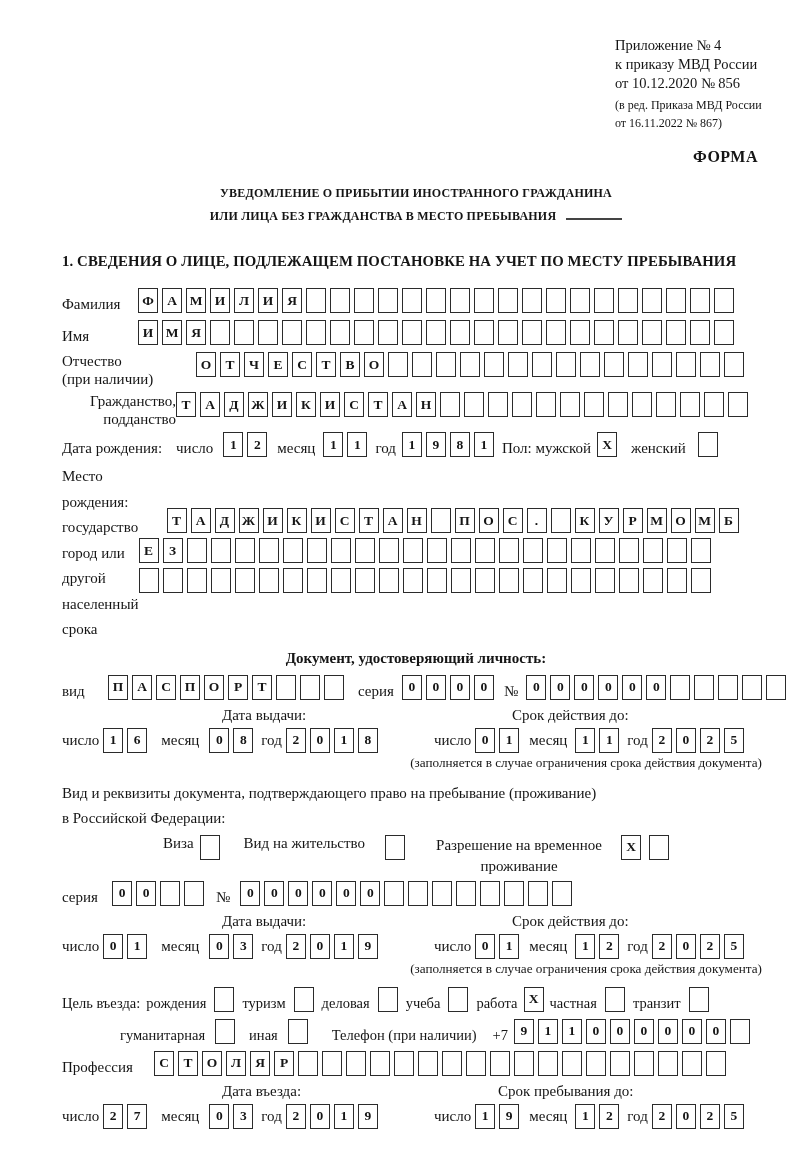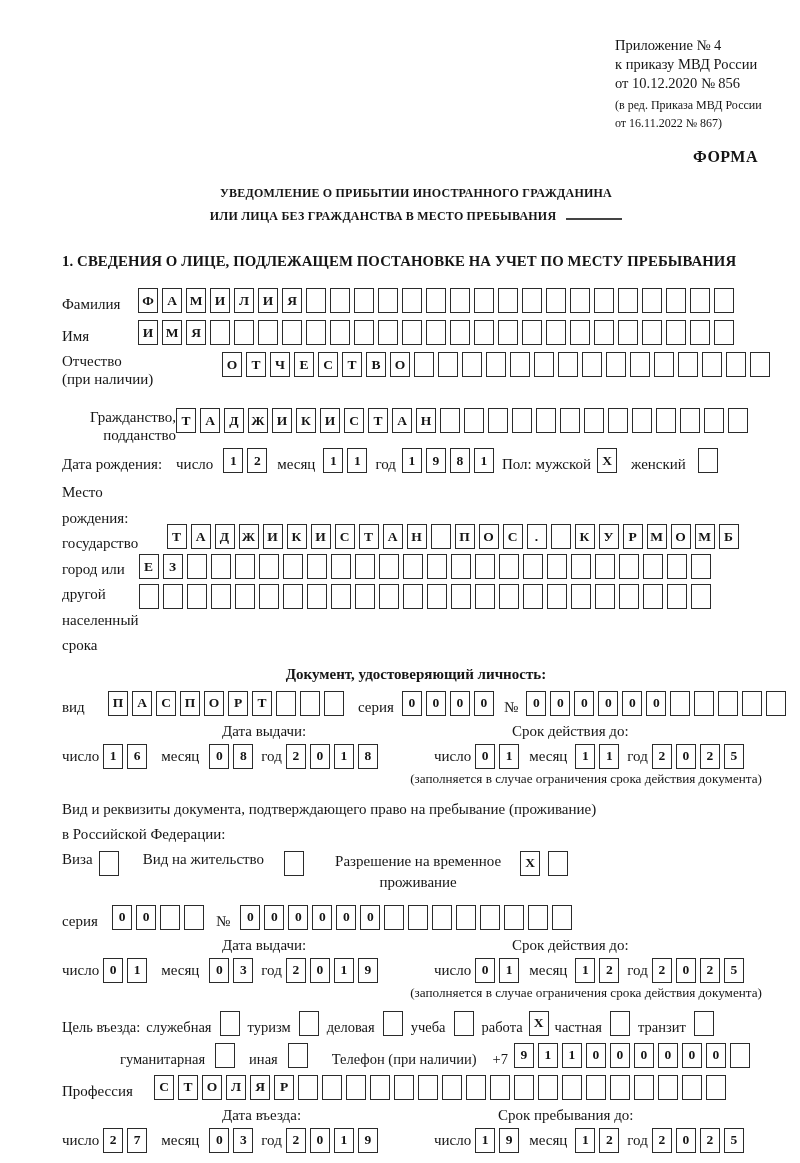--- a/index.html
+++ b/index.html
@@ -40,21 +40,21 @@
   
   .daterow { display:flex; margin-bottom:2px; font-size:15px; }
   .datecol { display:flex; flex-direction:column; }
   .datecol.left { width:372px; }
   .datehead { margin-bottom:4px; }
   .dateline { display:flex; align-items:center; }
   .note { font-size:13.2px; text-align:right; padding-right:8px; margin:2px 0 10px 0; }
 
   .intro { font-size:15px; line-height:25px; margin-bottom:4px; }
 
-  .optrow { display:flex; align-items:flex-start; margin-bottom:12px; font-size:15px; }
+  .optrow { display:flex; align-items:flex-start; margin-bottom:4px; font-size:15px;justify-content:center; }
   .optcenter { text-align:center; line-height:21px; }
   .w188 { width:188px; } .w178 { width:178px; }
 </style>
 </head>
 <body>
 
 <div class="page">
 
   <div class="hdr-block">
     <div>
@@ -131,21 +131,21 @@
         <span class="cell"></span>
         <span class="cell"></span>
         <span class="cell"></span>
         <span class="cell"></span>
         <span class="cell"></span>
         <span class="cell"></span>
         <span class="cell"></span>
       </span>
   </div>
 
-  <div class="row row-top" style="margin-bottom:20px;justify-content:space-between;">
+  <div class="row row-top" style="margin-bottom:4px;">
     <span class="lbl-lines w134">
         <div>Отчество</div>
         <div>(при наличии)</div>
       </span>
     <span class="cells">
         <span class="cell">О</span>
         <span class="cell">Т</span>
         <span class="cell">Ч</span>
         <span class="cell">Е</span>
         <span class="cell">С</span>
@@ -501,21 +501,21 @@
             <span class="cell">2</span>
             <span class="cell">5</span>
           </span>
       </div>
     </div>
   </div>
   <div class="note">(заполняется в случае ограничения срока действия документа)</div>
 
   <div class="row" style="font-size:14.5px;">
     <span class="lbl">Цель въезда:</span>
-    <span class="lbl ml6">служебная</span>
+    <span class="lbl ml6">рождения</span>
     <span class="cells ml8">
         <span class="cell"></span>
       </span>
     <span class="lbl ml8">туризм</span>
     <span class="cells ml8">
         <span class="cell"></span>
       </span>
     <span class="lbl ml8">деловая</span>
     <span class="cells ml8">
         <span class="cell"></span>

